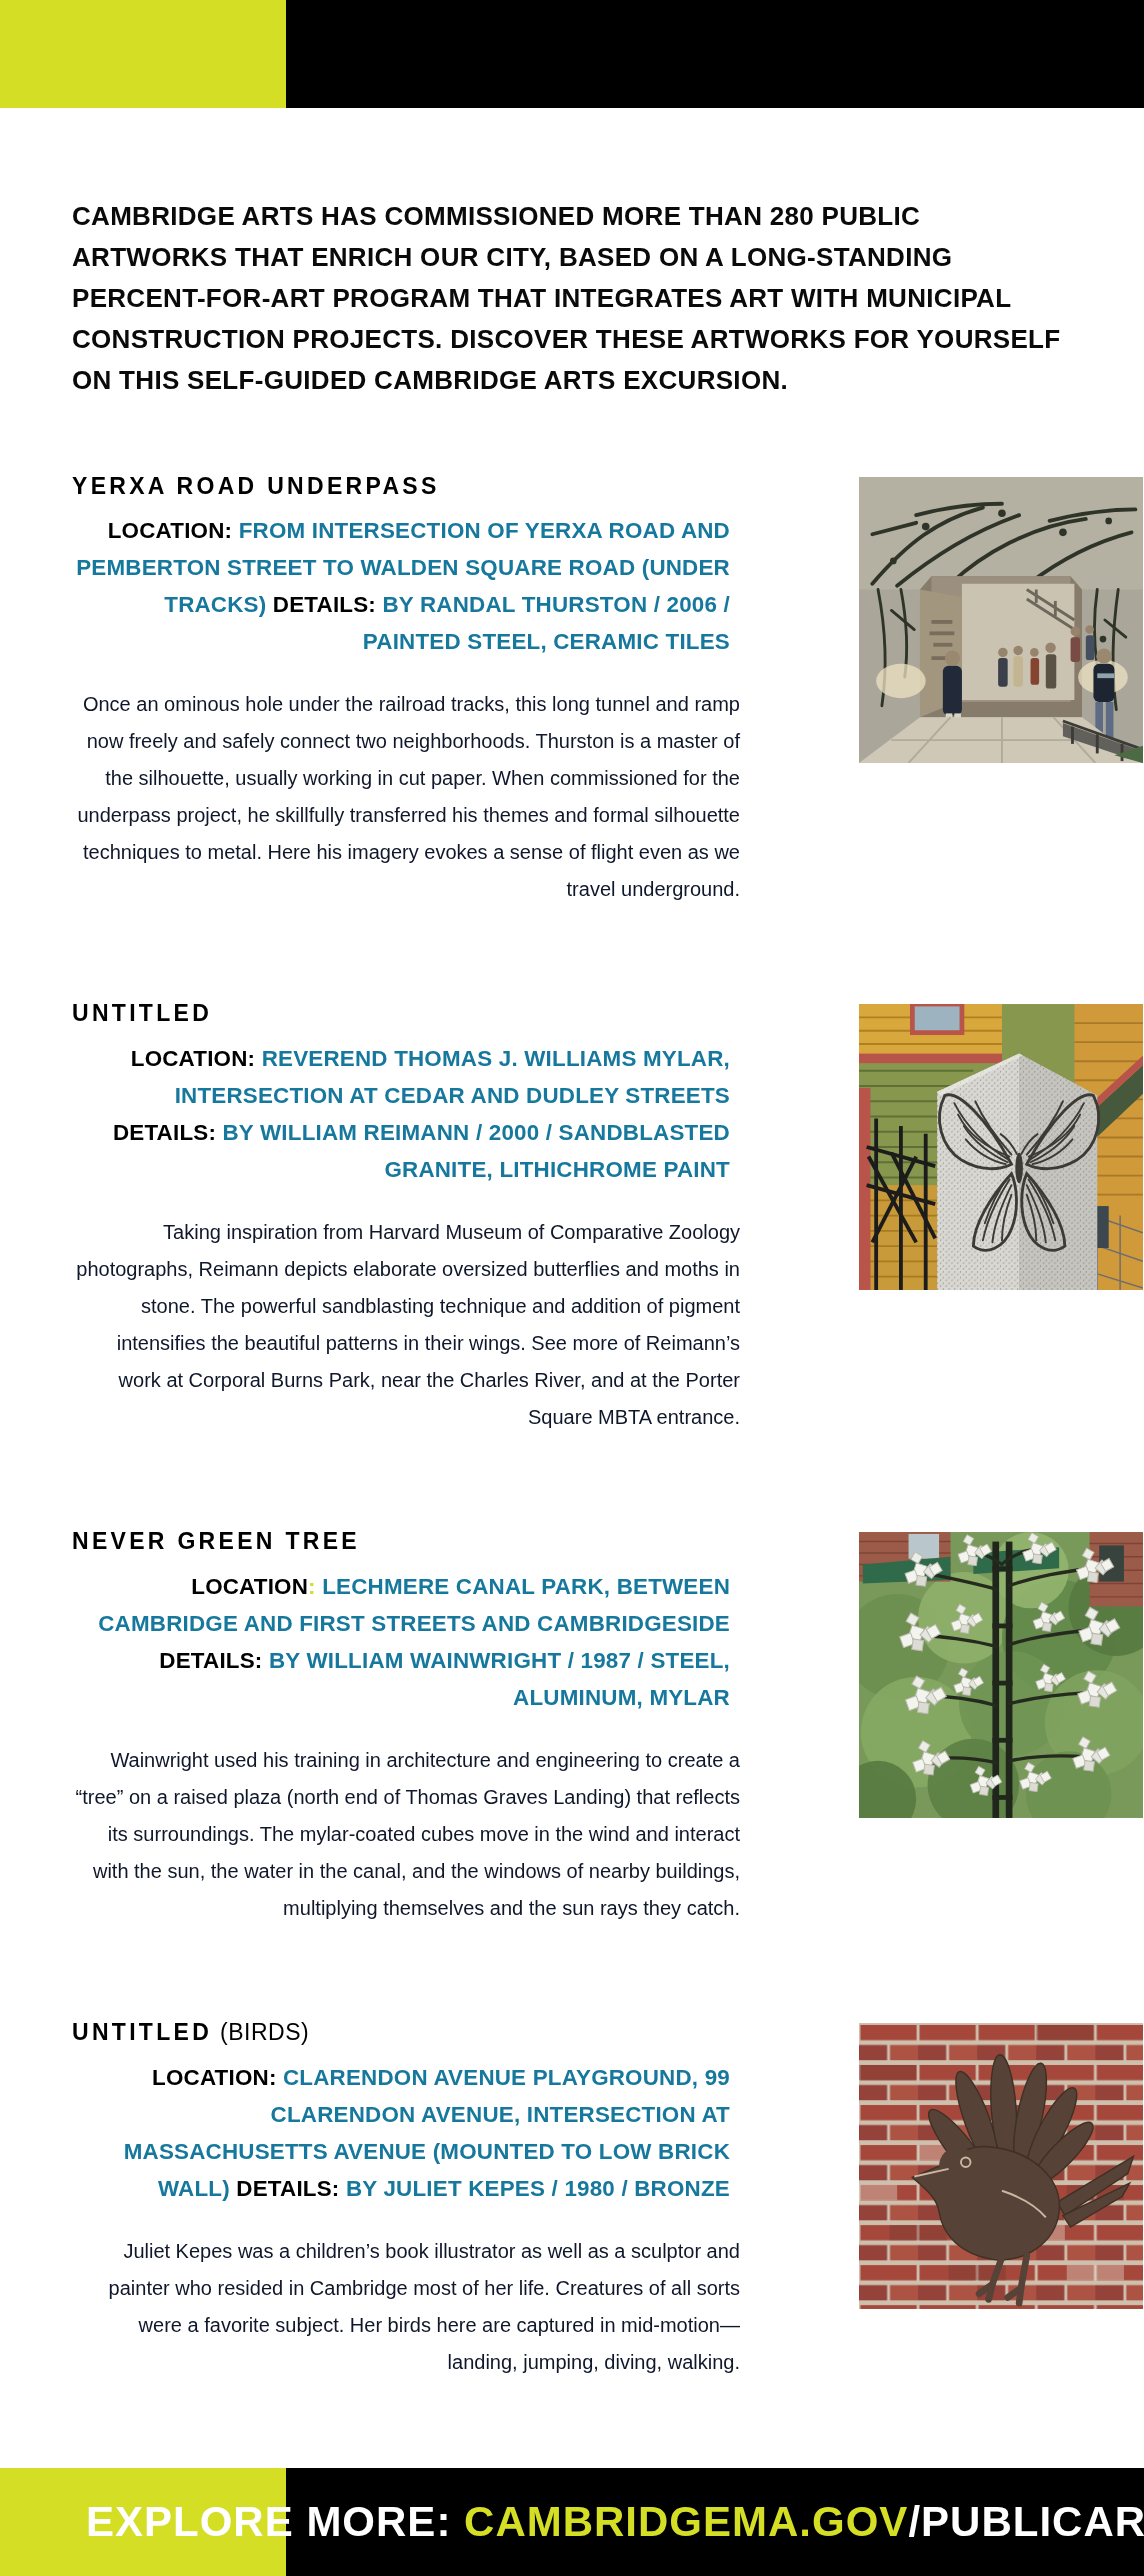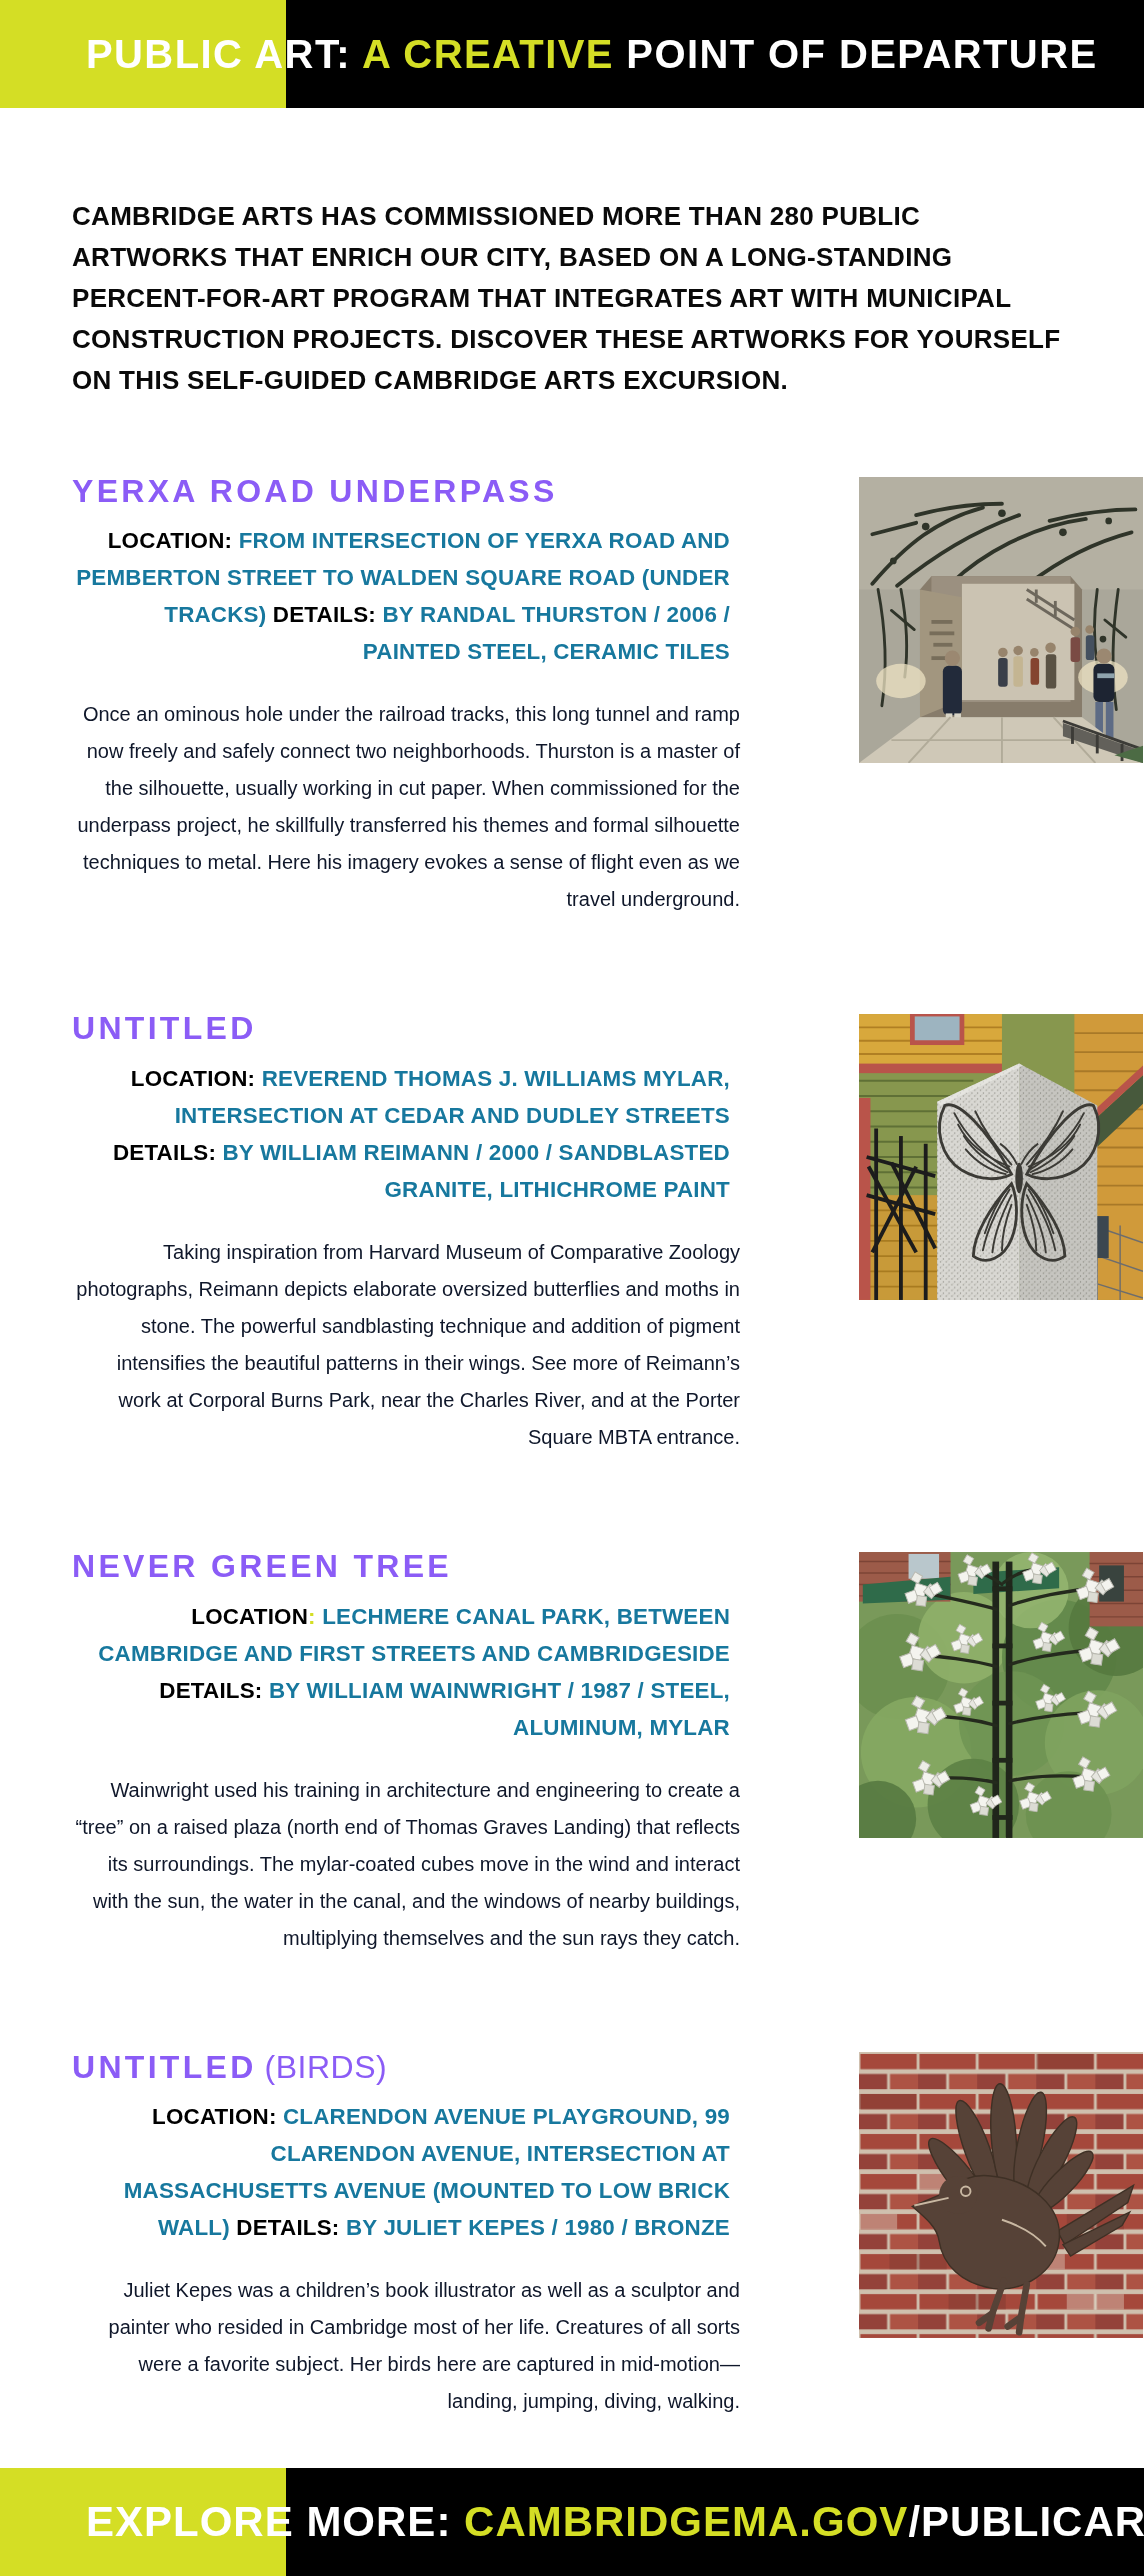--- a/index.html
+++ b/index.html
@@ -22,21 +22,21 @@
   
   .intro{
     margin:0;padding:88px 67px 0 72px;max-width:1011px;box-sizing:content-box;
     font-size:26px;font-weight:800;font-stretch:condensed;line-height:41px;letter-spacing:0.3px;color:#0a0a0a;
   }
   
   .sections{padding-top:3.8px;}
   .section{position:relative;margin-top:69px;padding:0 305px 0 72px;min-height:301px;}
   .section + .section{margin-top:93px;}
   .sec-title{
-    margin:0;font-size:32px;font-weight:800;letter-spacing:3.3px;color:#8b5cf6;line-height:1.1;
+    margin:0;font-size:23px;font-weight:800;letter-spacing:3.3px;color:#000000;line-height:1.1;
   }
   .sec-title .suffix{font-weight:400;font-stretch:condensed;letter-spacing:0.5px;margin-left:8px;}
   .sec-title .suffix:empty{margin-left:0;}
   .loc{
     margin:13.4px 0 0 0;max-width:658px;
     font-size:22.4px;font-weight:700;font-stretch:condensed;line-height:37px;letter-spacing:0.2px;color:#17789e;text-align:right;
   }
   .loc .lab{color:#000;}
   .loc .lab.accent-colon{color:#d4de25;}
   .body{
@@ -49,21 +49,20 @@
   }
   .photo svg{display:block;width:100%;height:100%;}
 </style>
 </head>
 <body>
 
 <div class="page">
 
   <div class="bar bar-header">
     <div class="accent-block"></div>
-    <div class="bar-text"><span>PUBLIC ART: </span><span class="yellow">A CREATIVE</span><span> POINT OF DEPARTURE</span></div>
   </div>
   <div style="height:108px;"></div>
 
   <p class="intro">CAMBRIDGE ARTS HAS COMMISSIONED MORE THAN 280 PUBLIC ARTWORKS THAT ENRICH OUR CITY, BASED ON A LONG-STANDING PERCENT-FOR-ART PROGRAM THAT INTEGRATES ART WITH MUNICIPAL CONSTRUCTION PROJECTS. DISCOVER THESE ARTWORKS FOR YOURSELF ON THIS SELF-GUIDED CAMBRIDGE ARTS EXCURSION.</p>
 
   <div class="sections">
 
     <section class="section">
       <h2 class="sec-title"><span>YERXA ROAD UNDERPASS</span><span class="suffix"></span></h2>
       <p class="loc"><span class="lab">LOCATION</span><span class="lab">:</span> <span>FROM INTERSECTION OF YERXA ROAD AND PEMBERTON STREET TO WALDEN SQUARE ROAD (UNDER TRACKS)</span> <span class="lab">DETAILS:</span> <span>BY RANDAL THURSTON / 2006 / PAINTED STEEL, CERAMIC TILES</span></p>

